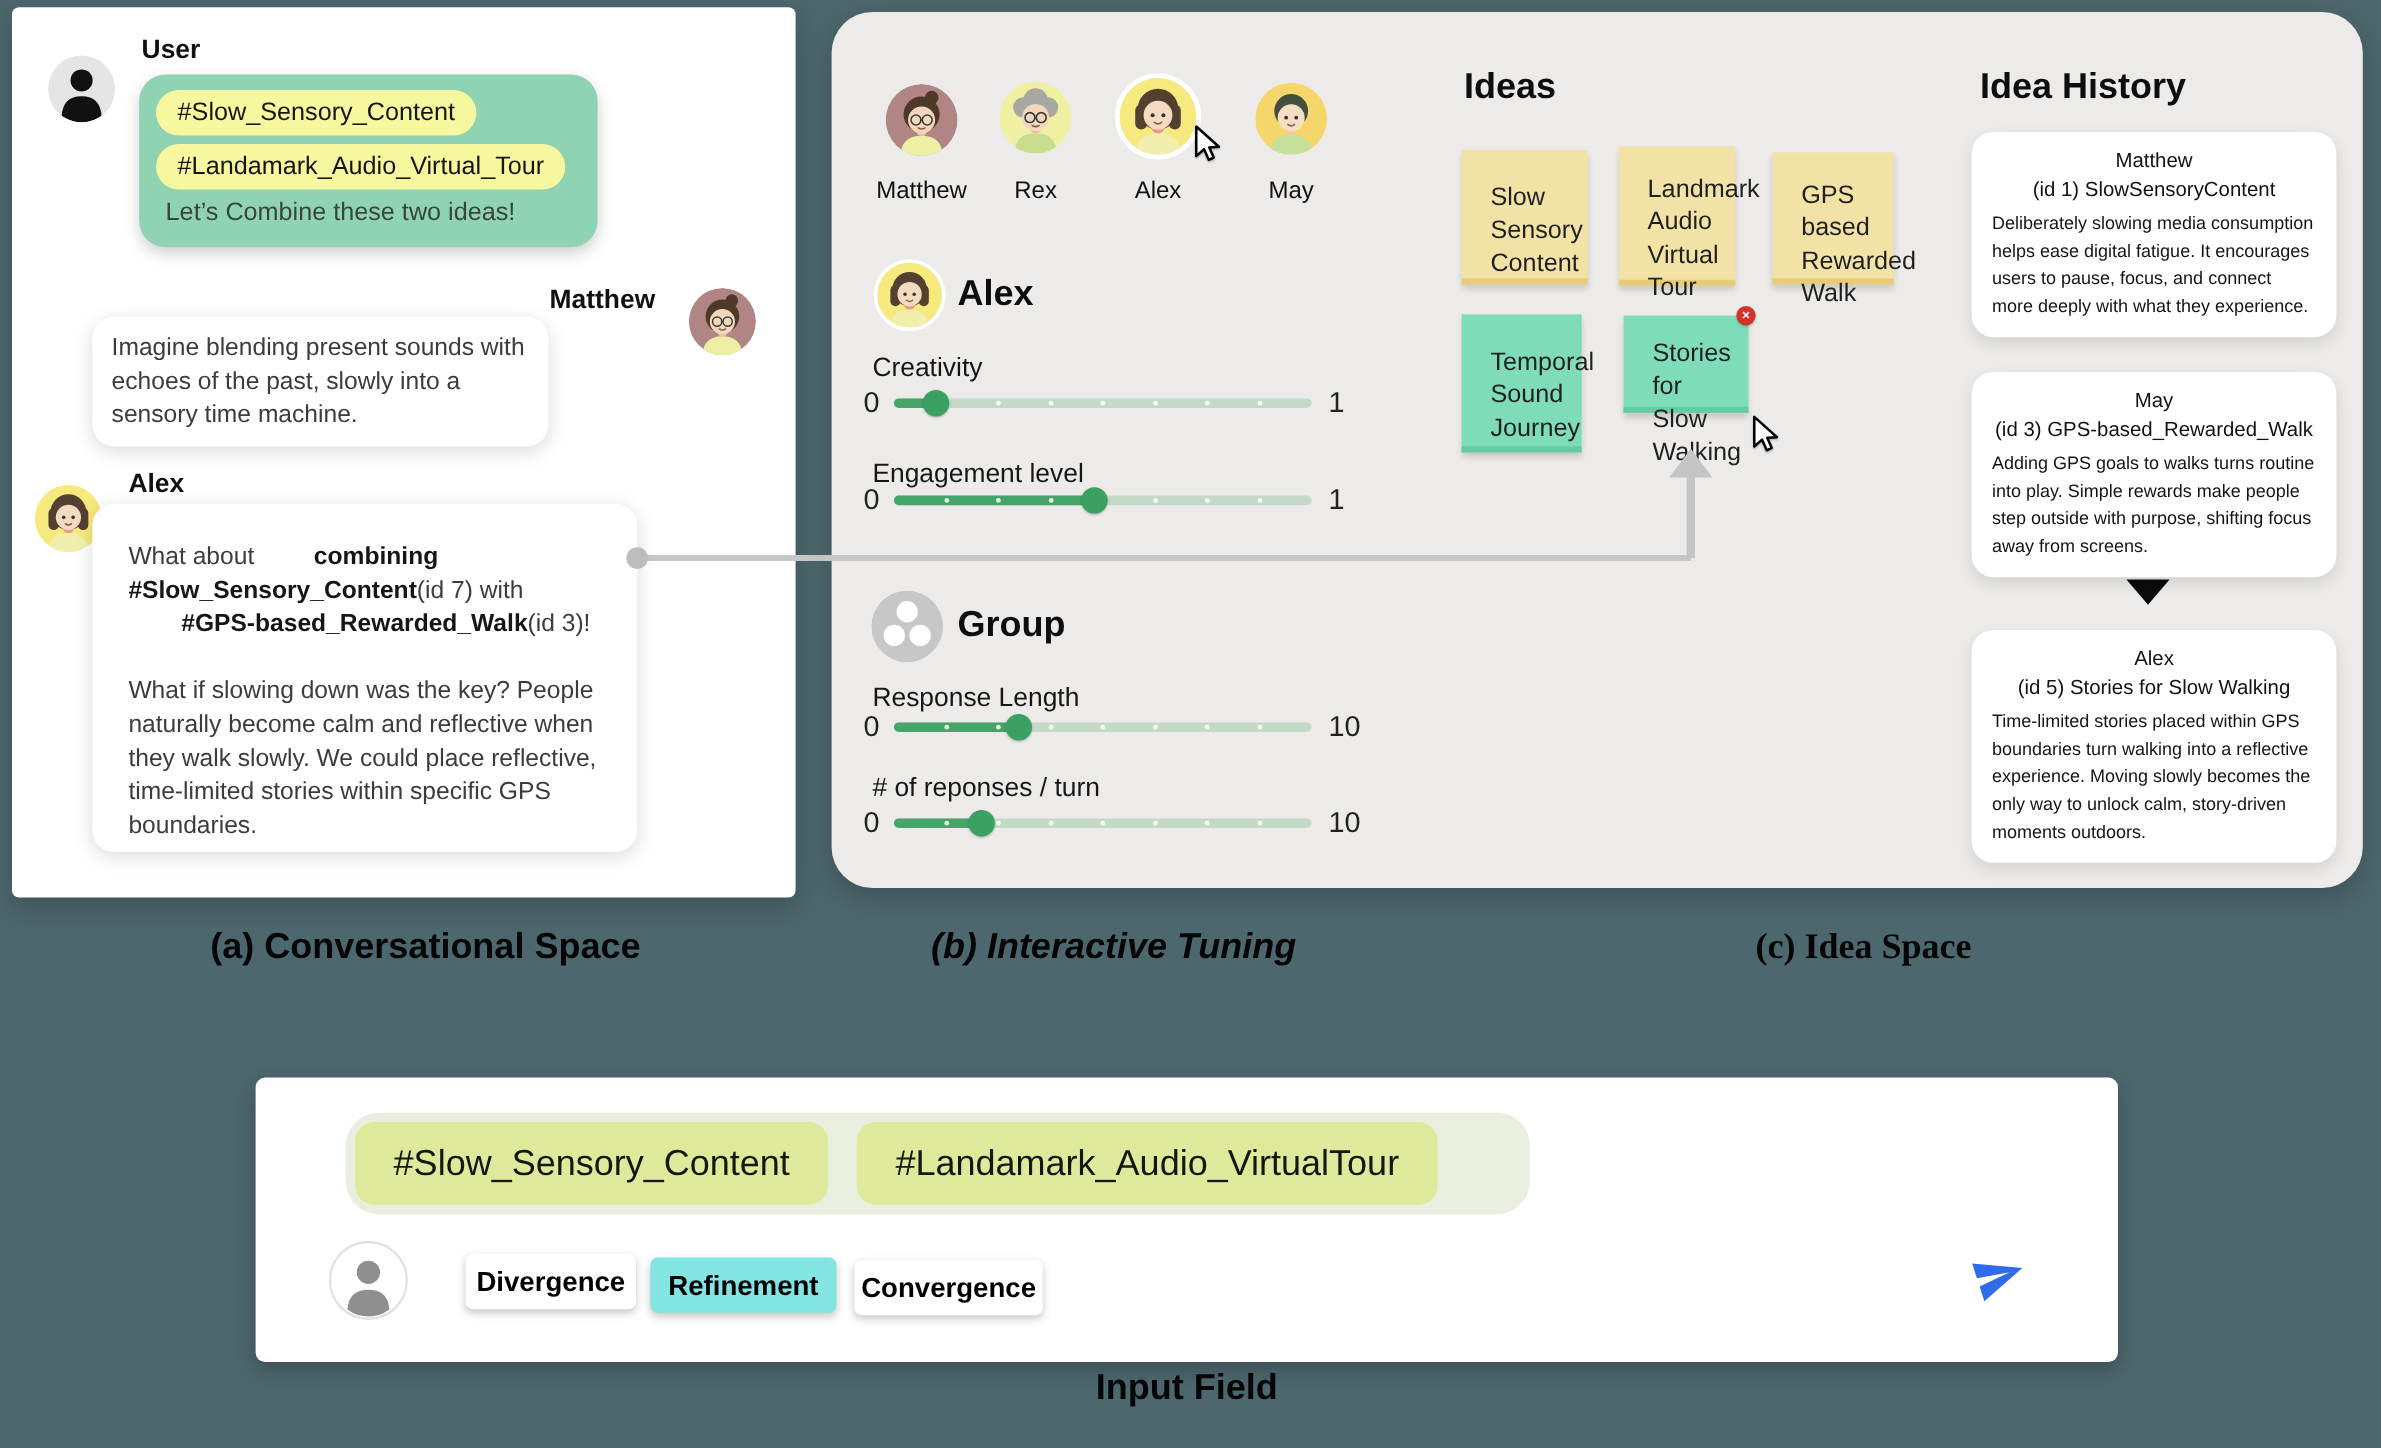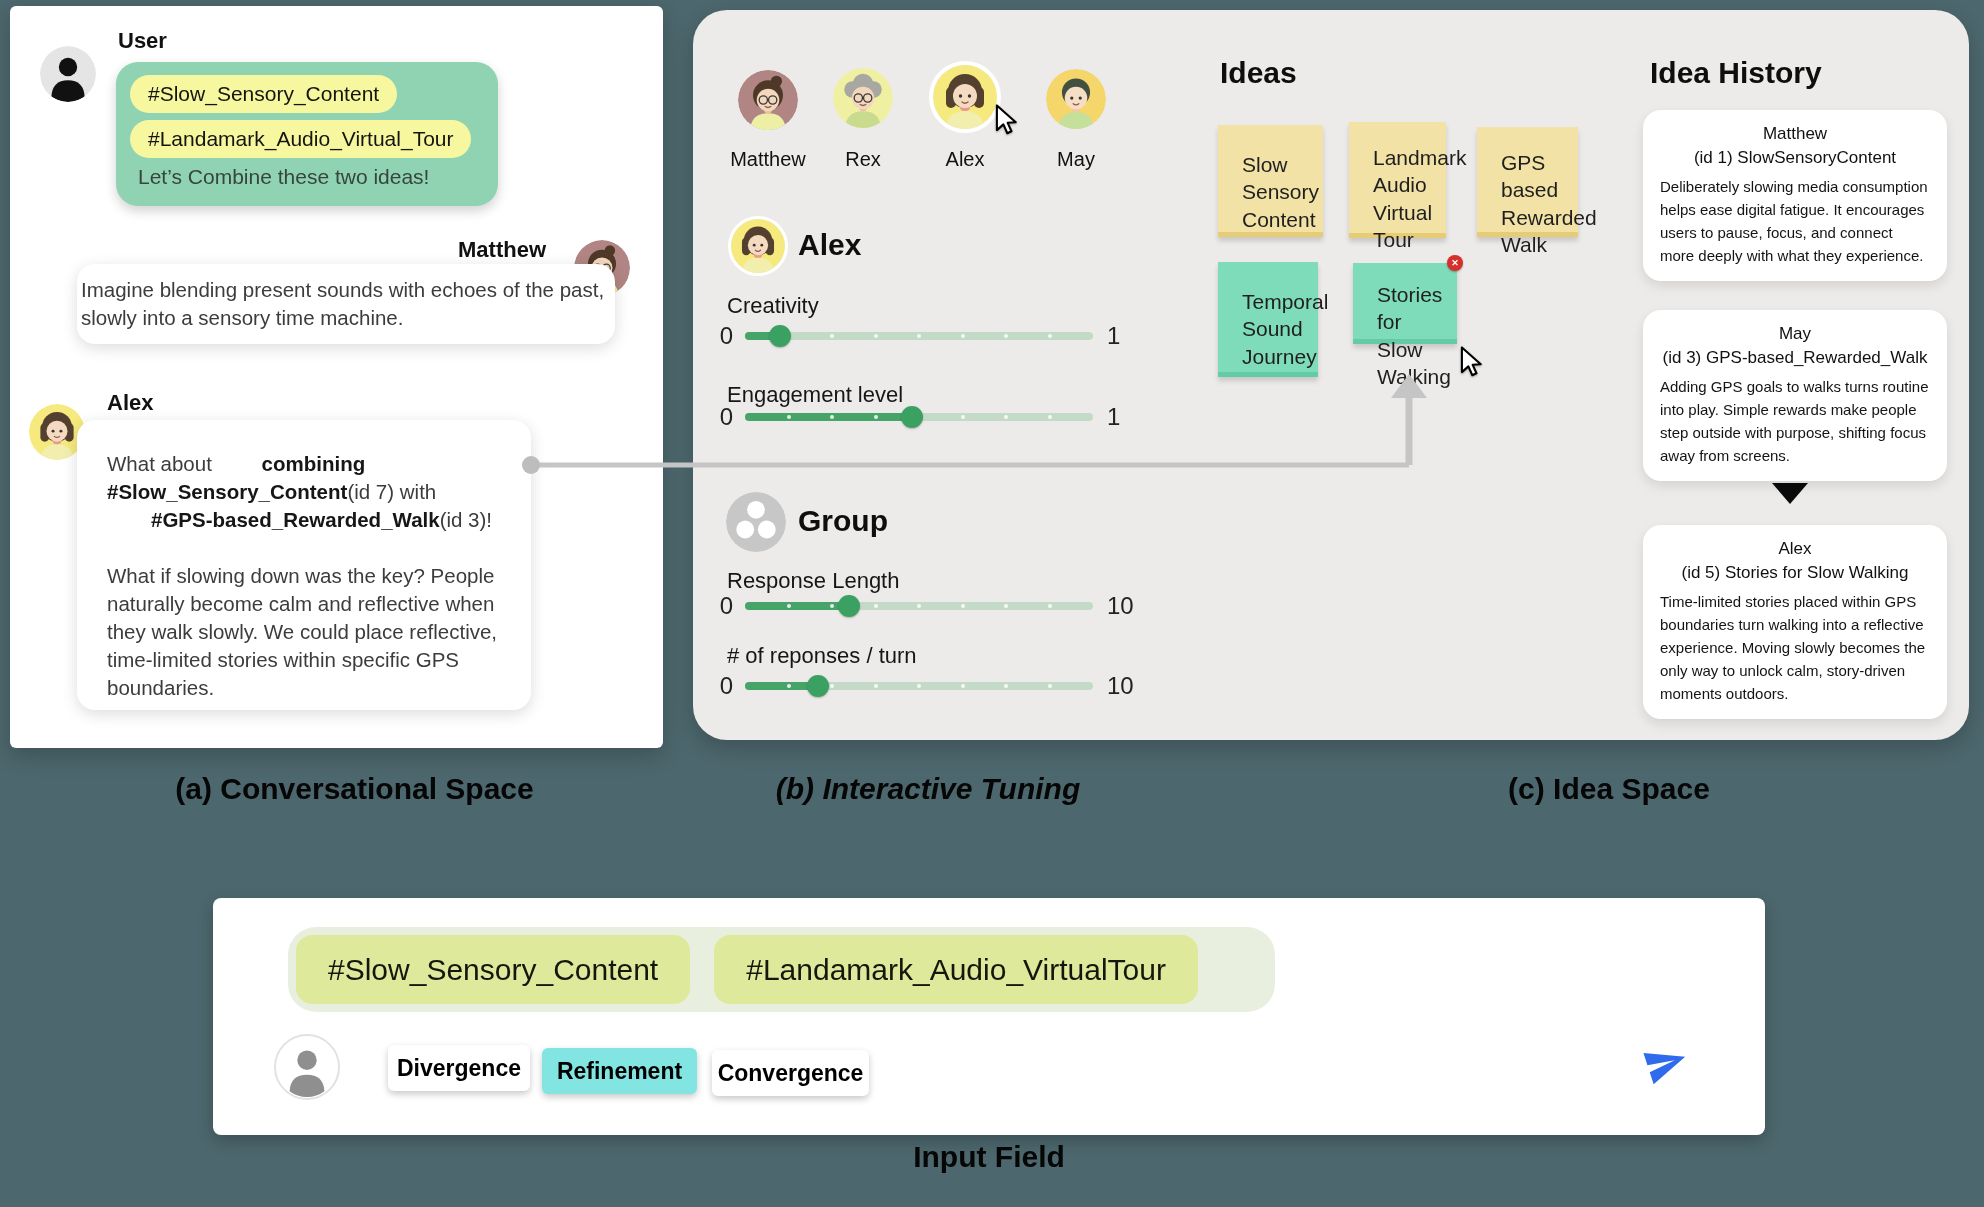--- a/index.html
+++ b/index.html
@@ -14,21 +14,21 @@
              background:#fff; border-radius:6px; box-shadow:0 8px 22px rgba(0,0,0,.20); }
   .chat-name { position:absolute; font-size:22px; font-weight:700; color:#111; }
   .bubble-green { position:absolute; left:106px; top:56px; width:382px; height:144px;
                   background:#8FD3B2; border-radius:22px; padding:13px 14px;
                   box-shadow:0 5px 12px rgba(0,0,0,.18); }
   .chip-y { display:block; width:fit-content; background:#F7F7A0; border-radius:21px;
             padding:7px 18px; font-size:21px; font-weight:500; color:#15150f; margin-bottom:7px; }
   .bubble-green .cap { font-size:21px; color:#37453D; margin:6px 0 0 8px; }
   .bubble-white { position:absolute; background:#fff; border-radius:18px;
                   box-shadow:0 4px 16px rgba(0,0,0,.14); color:#3C3C3C; }
-  .bubble-matthew { left:67px; top:258px; width:538px; padding:12px 4px; font-size:20.5px; line-height:28px; }
+  .bubble-matthew { left:67px; top:258px; width:380px; padding:12px 16px; font-size:20.5px; line-height:28px; }
   .bubble-alex { left:67px; top:414px; width:454px; height:290px; padding:30px 14px 20px 30px;
                  font-size:20.5px; line-height:28px; }
   .bubble-alex b { color:#161616;margin-left:44px; }
   .bubble-alex p + p { margin-top:28px; }
 
   
   .panel-bc { position:absolute; left:693px; top:10px; width:1276px; height:730px;
               background:#ECEBE9; border-radius:34px; box-shadow:0 8px 22px rgba(0,0,0,.20); }
   .participant-name { position:absolute; width:120px; text-align:center;
                       font-size:20px; font-weight:500; color:#111; }
@@ -355,21 +355,21 @@
 
   <svg class="overlay-svg" width="1984" height="1207" viewBox="0 0 1984 1207">
     <line x1="531" y1="465" x2="1409" y2="465" stroke="#C5C5C5" stroke-width="5"></line>
     <line x1="1409" y1="465" x2="1409" y2="396" stroke="#C5C5C5" stroke-width="7"></line>
     <polygon points="1409,374 1391,398 1427,398" fill="#C5C5C5"></polygon>
     <circle cx="531" cy="465" r="9" fill="#BDBDBD"></circle>
   </svg>
 
   <div class="caption" style="left:28px;top:772px;width:653px;">(a) Conversational Space</div>
   <div class="caption" style="left:693px;top:772px;width:470px;font-style:italic;">(b) Interactive Tuning</div>
-  <div class="caption" style="left:1256px;top:772px;width:706px;">(c) Idea Space</div>
+  <div class="caption" style="left:1200px;top:772px;width:706px;font-family:Liberation Serif, serif;">(c) Idea Space</div>
 
   <section class="input-panel">
     <div class="chipbar">
       <span class="chip-g">#Slow_Sensory_Content</span>
       <span class="chip-g">#Landamark_Audio_VirtualTour</span>
     </div>
 
     <div class="input-avatar">
       <svg viewBox="0 0 64 64">
         <circle cx="32" cy="25" r="10" fill="#8F8F8F"></circle>

